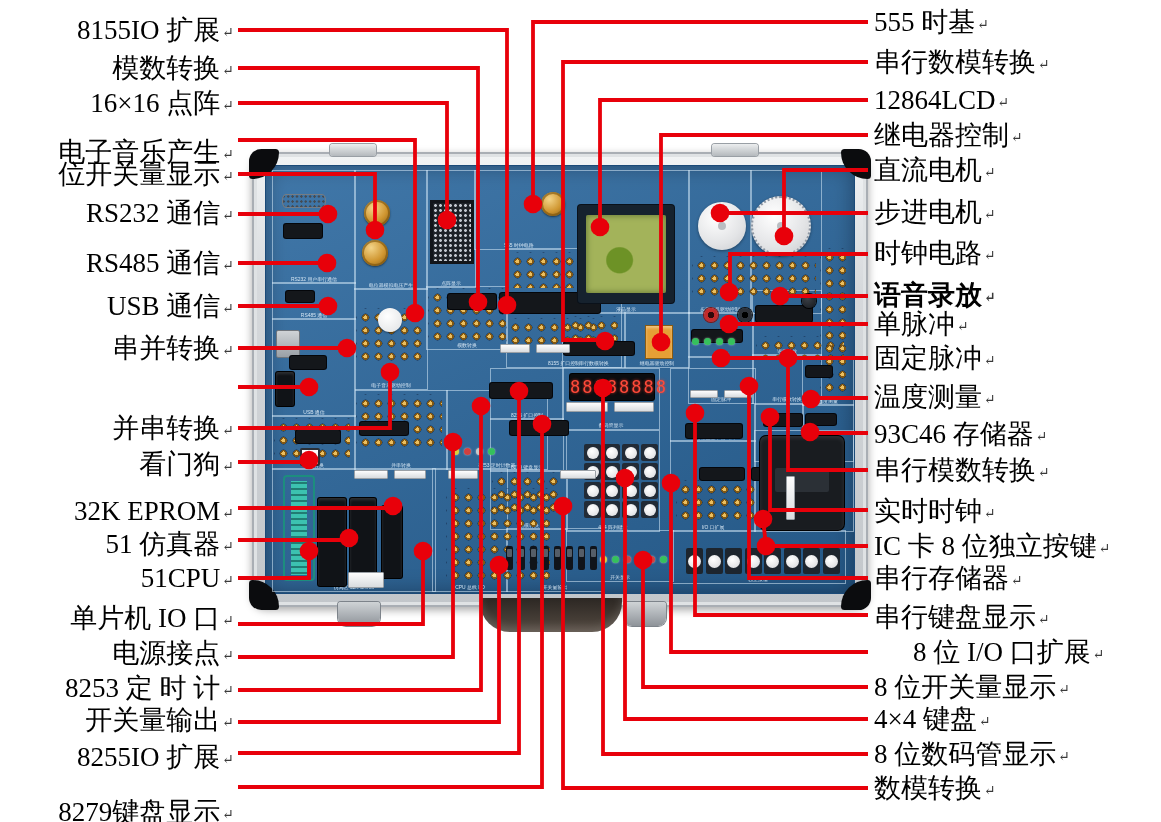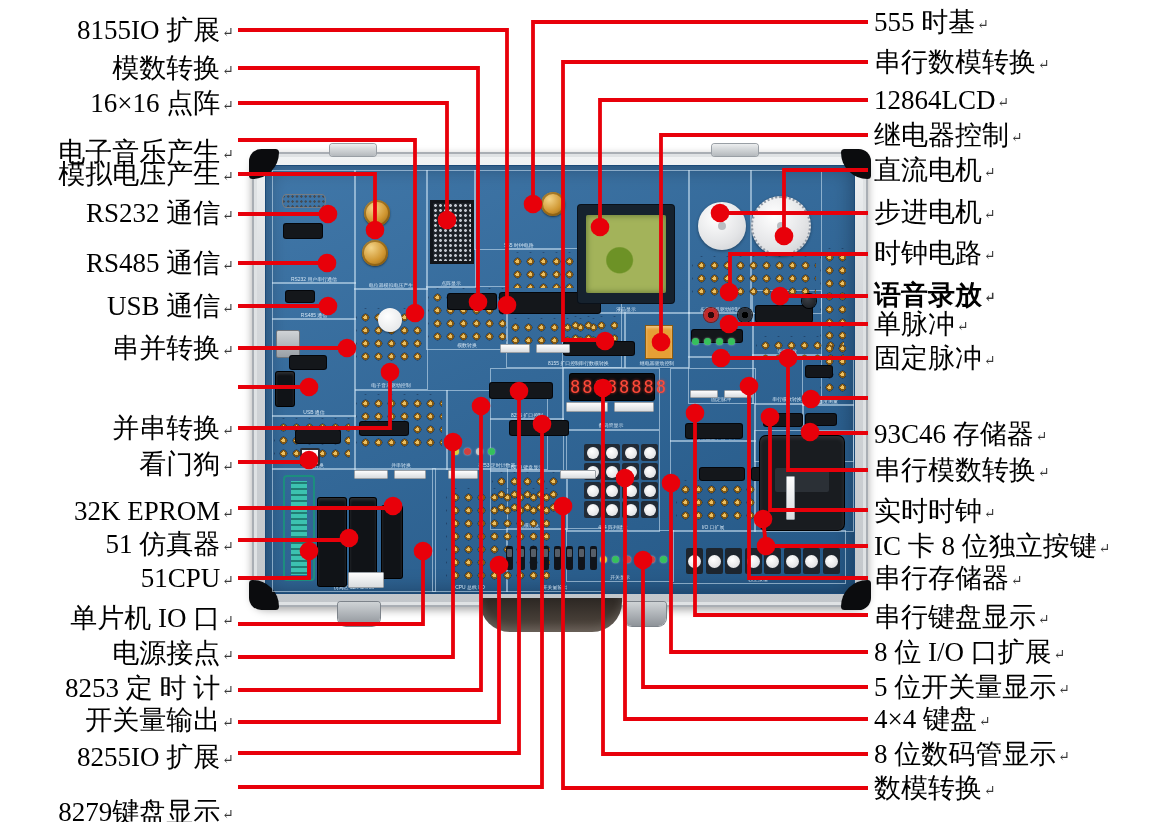--- a/index.html
+++ b/index.html
@@ -492,21 +492,21 @@
     <div class="cmp leds" style="position: absolute; left: 452px; top: 448px;">
       <i style="background: rgb(216, 207, 62);"></i>
       <i style="background: rgb(208, 64, 64);"></i>
       <i style="background: rgb(200, 200, 200);"></i>
       <i style="background: rgb(53, 193, 92);"></i>
     </div>
     <div class="lbl lbl-l" style="top: 14px;"><span>8155IO 扩展</span><span class="rm">↵</span></div>
     <div class="lbl lbl-l" style="top: 52px;"><span>模数转换</span><span class="rm">↵</span></div>
     <div class="lbl lbl-l" style="top: 87px;"><span>16×16 点阵</span><span class="rm">↵</span></div>
     <div class="lbl lbl-l" style="top: 136px;"><span>电子音乐产生</span><span class="rm">↵</span></div>
-    <div class="lbl lbl-l" style="top: 158px;"><span>模拟电压产生</span><span class="rm">↵</span></div>
+    <div class="lbl lbl-l" style="top: 158px;"><span>位开关量显示</span><span class="rm">↵</span></div>
     <div class="lbl lbl-l" style="top: 197px;"><span>RS232 通信</span><span class="rm">↵</span></div>
     <div class="lbl lbl-l" style="top: 247px;"><span>RS485 通信</span><span class="rm">↵</span></div>
     <div class="lbl lbl-l" style="top: 290px;"><span>USB 通信</span><span class="rm">↵</span></div>
     <div class="lbl lbl-l" style="top: 332px;"><span>串并转换</span><span class="rm">↵</span></div>
     <div class="lbl lbl-l" style="top: 412px;"><span>并串转换</span><span class="rm">↵</span></div>
     <div class="lbl lbl-l" style="top: 448px;"><span>看门狗</span><span class="rm">↵</span></div>
     <div class="lbl lbl-l" style="top: 495px;"><span>32K EPROM</span><span class="rm">↵</span></div>
     <div class="lbl lbl-l" style="top: 528px;"><span>51 仿真器</span><span class="rm">↵</span></div>
     <div class="lbl lbl-l" style="top: 562px;"><span>51CPU</span><span class="rm">↵</span></div>
     <div class="lbl lbl-l" style="top: 602px;"><span>单片机 IO 口</span><span class="rm">↵</span></div>
@@ -518,24 +518,25 @@
     <div class="lbl lbl-r" style="top: 6px;"><span>555 时基</span><span class="rm">↵</span></div>
     <div class="lbl lbl-r" style="top: 46px;"><span>串行数模转换</span><span class="rm">↵</span></div>
     <div class="lbl lbl-r" style="top: 84px;"><span>12864LCD</span><span class="rm">↵</span></div>
     <div class="lbl lbl-r" style="top: 119px;"><span>继电器控制</span><span class="rm">↵</span></div>
     <div class="lbl lbl-r" style="top: 154px;"><span>直流电机</span><span class="rm">↵</span></div>
     <div class="lbl lbl-r" style="top: 196px;"><span>步进电机</span><span class="rm">↵</span></div>
     <div class="lbl lbl-r" style="top: 237px;"><span>时钟电路</span><span class="rm">↵</span></div>
     <div class="lbl lbl-r" style="top: 279px; font-weight: bold;"><span>语音录放</span><span class="rm">↵</span></div>
     <div class="lbl lbl-r" style="top: 308px;"><span>单脉冲</span><span class="rm">↵</span></div>
     <div class="lbl lbl-r" style="top: 342px;"><span>固定脉冲</span><span class="rm">↵</span></div>
+    <div class="lbl lbl-r" style="top: 381px;"><span>温度测量</span><span class="rm">↵</span></div>
     <div class="lbl lbl-r" style="top: 418px;"><span>93C46 存储器</span><span class="rm">↵</span></div>
     <div class="lbl lbl-r" style="top: 454px;"><span>串行模数转换</span><span class="rm">↵</span></div>
     <div class="lbl lbl-r" style="top: 495px;"><span>实时时钟</span><span class="rm">↵</span></div>
     <div class="lbl lbl-r" style="top: 530px;"><span>IC 卡  8 位独立按键</span><span class="rm">↵</span></div>
     <div class="lbl lbl-r" style="top: 562px;"><span>串行存储器</span><span class="rm">↵</span></div>
     <div class="lbl lbl-r" style="top: 601px;"><span>串行键盘显示</span><span class="rm">↵</span></div>
-    <div class="lbl lbl-r" style="top: 636px;"><span>8 位 I/O 口扩展</span><span class="rm">↵</span></div>
-    <div class="lbl lbl-r" style="top: 671px;"><span>5 位开关量显示</span><span class="rm">↵</span></div>
+    <div class="lbl lbl-r" style="top: 636px; margin-left: 39px;"><span>8 位 I/O 口扩展</span><span class="rm">↵</span></div>
+    <div class="lbl lbl-r" style="top: 671px;"><span>8 位开关量显示</span><span class="rm">↵</span></div>
     <div class="lbl lbl-r" style="top: 703px;"><span>4×4 键盘</span><span class="rm">↵</span></div>
     <div class="lbl lbl-r" style="top: 738px;"><span>8 位数码管显示</span><span class="rm">↵</span></div>
     <div class="lbl lbl-r" style="top: 772px;"><span>数模转换</span><span class="rm">↵</span></div>
   </div>
 
 </body></html>

